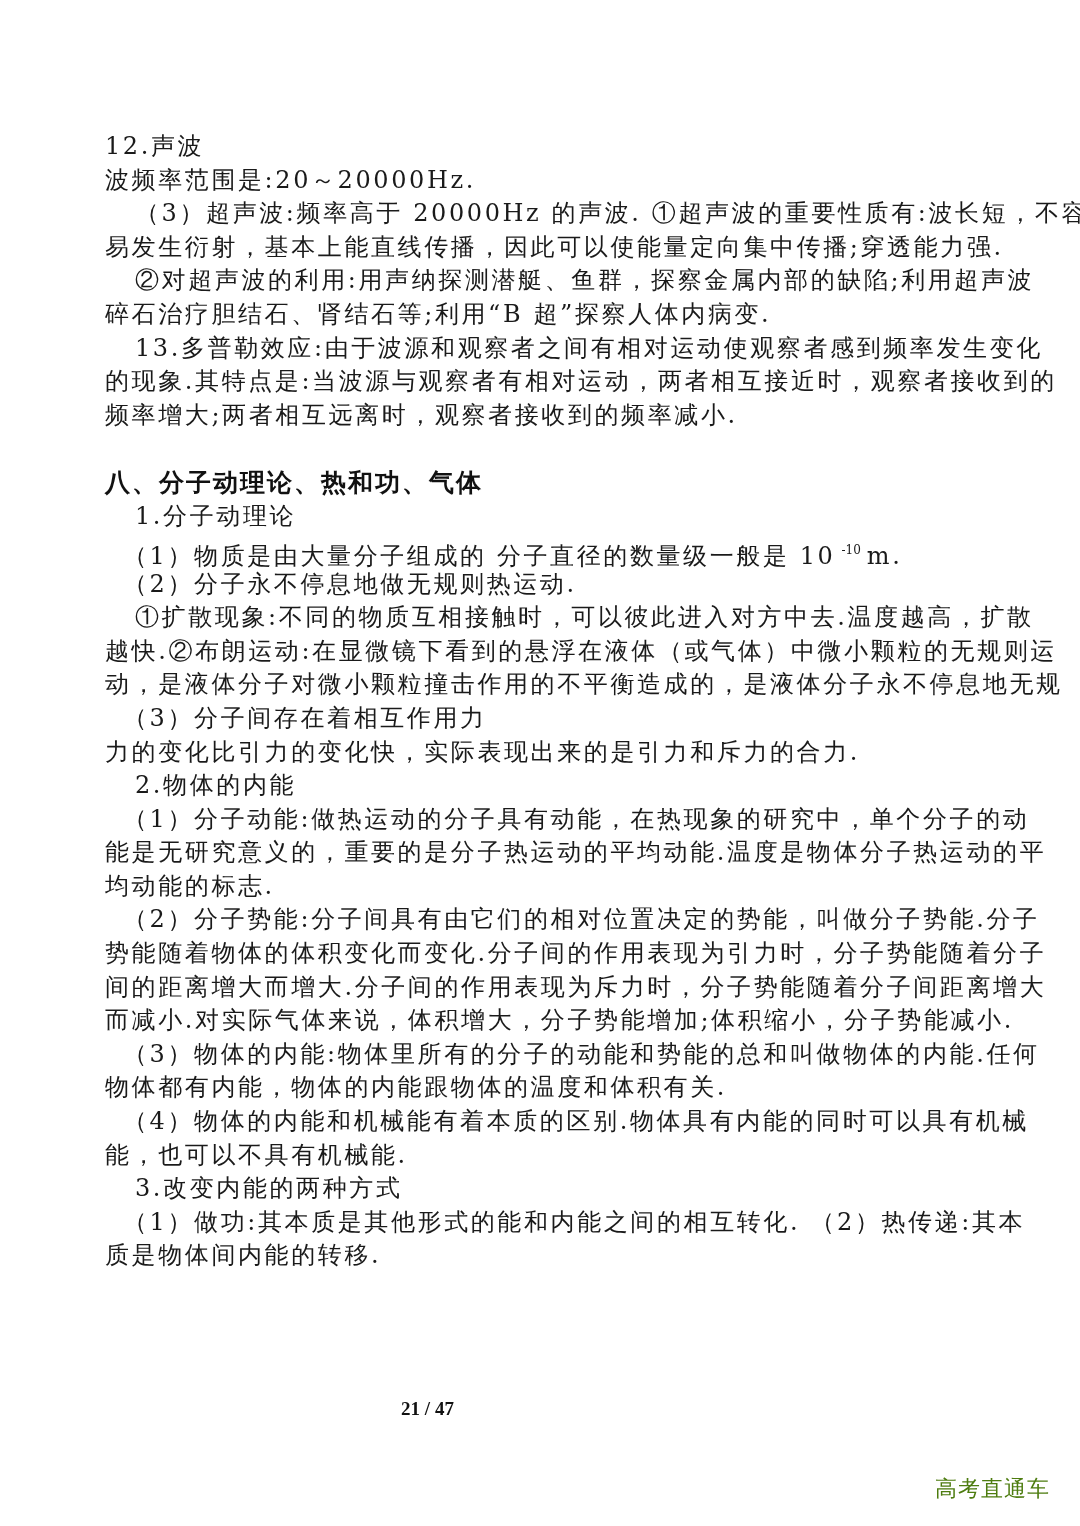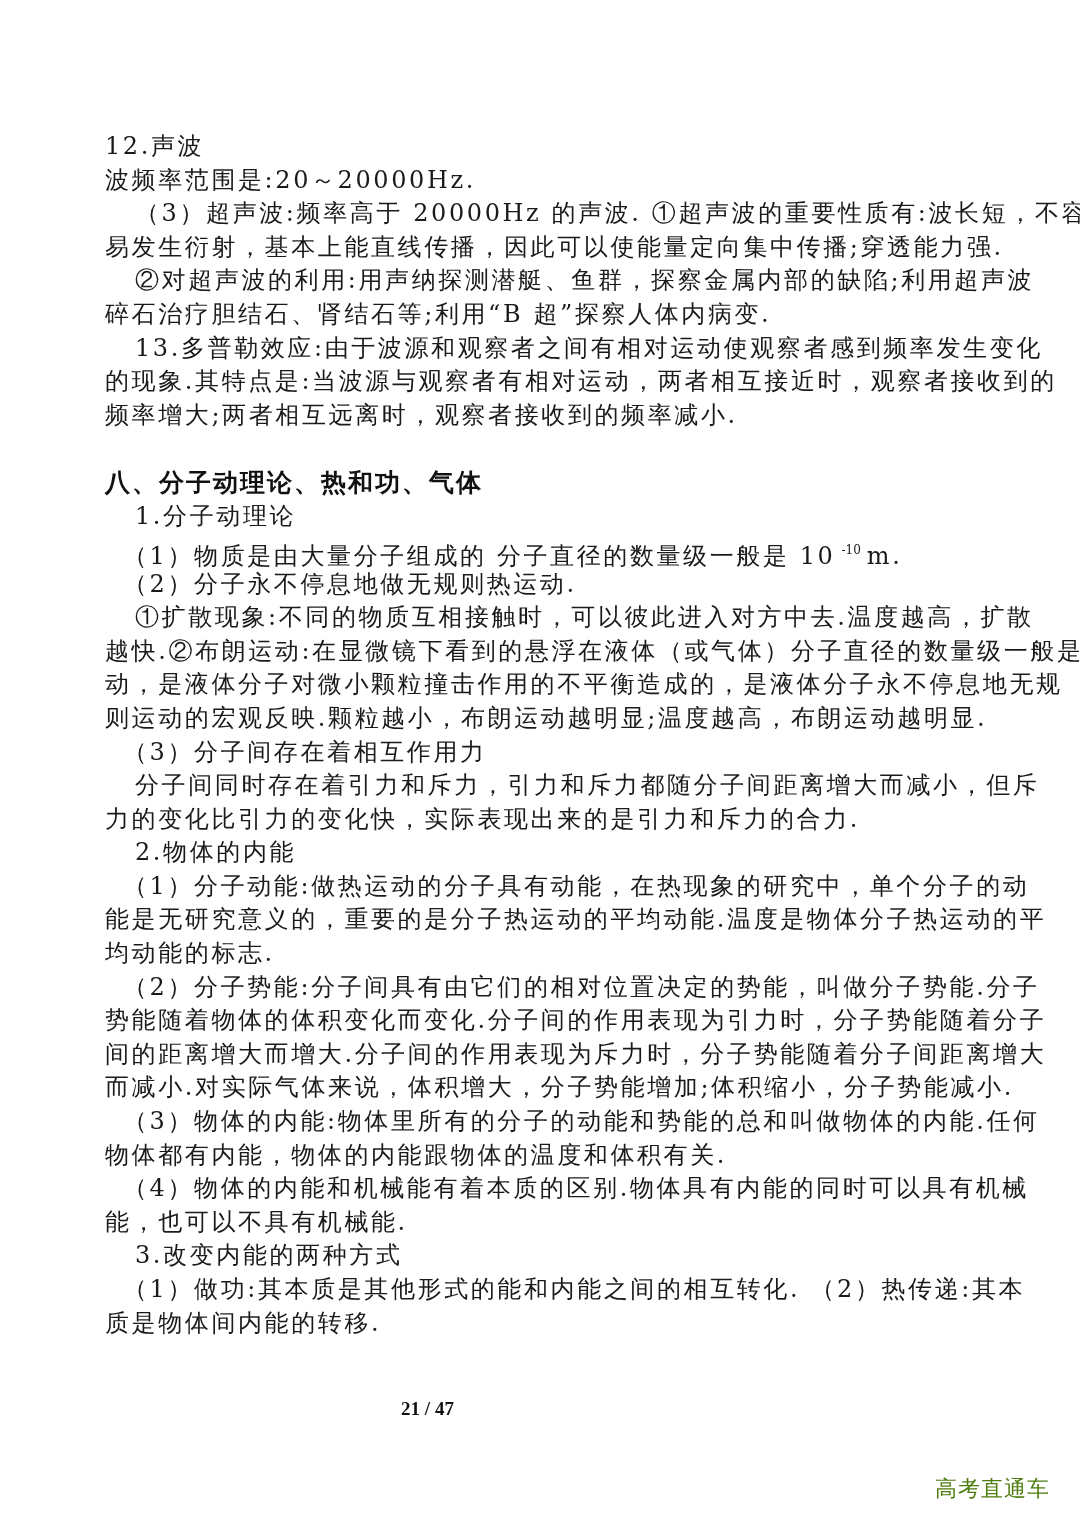--- a/index.html
+++ b/index.html
@@ -87,25 +87,23 @@
   <div class="gap-before-heading"></div>
 
   <div class="heading">八、分子动理论、热和功、气体</div>
 
   <div class="line indent1">1.分子动理论</div>
   <div class="line indent-s">
     <span>（1）物质是由大量分子组成的  分子直径的数量级一般是 10</span><sup class="exp">-10</sup><span>m.</span>
   </div>
   <div class="line indent-s">（2）分子永不停息地做无规则热运动.</div>
   <div class="line indent1">①扩散现象:不同的物质互相接触时，可以彼此进入对方中去.温度越高，扩散</div>
-  <div class="line">越快.②布朗运动:在显微镜下看到的悬浮在液体（或气体）分子直径的数量级一般是</div>
+  <div class="line">越快.②布朗运动:在显微镜下看到的悬浮在液体（或气体）中微小颗粒的无规则运</div>
   <div class="line">动，是液体分子对微小颗粒撞击作用的不平衡造成的，是液体分子永不停息地无规</div>
-  <div class="line">则运动的宏观反映.颗粒越小，布朗运动越明显;温度越高，布朗运动越明显.</div>
   <div class="line indent-s">（3）分子间存在着相互作用力</div>
-  <div class="line indent1">分子间同时存在着引力和斥力，引力和斥力都随分子间距离增大而减小，但斥</div>
   <div class="line">力的变化比引力的变化快，实际表现出来的是引力和斥力的合力.</div>
 
   <div class="line indent1">2.物体的内能</div>
   <div class="line indent-s">（1）分子动能:做热运动的分子具有动能，在热现象的研究中，单个分子的动</div>
   <div class="line">能是无研究意义的，重要的是分子热运动的平均动能.温度是物体分子热运动的平</div>
   <div class="line">均动能的标志.</div>
   <div class="line indent-s">（2）分子势能:分子间具有由它们的相对位置决定的势能，叫做分子势能.分子</div>
   <div class="line">势能随着物体的体积变化而变化.分子间的作用表现为引力时，分子势能随着分子</div>
   <div class="line">间的距离增大而增大.分子间的作用表现为斥力时，分子势能随着分子间距离增大</div>
   <div class="line">而减小.对实际气体来说，体积增大，分子势能增加;体积缩小，分子势能减小.</div>

